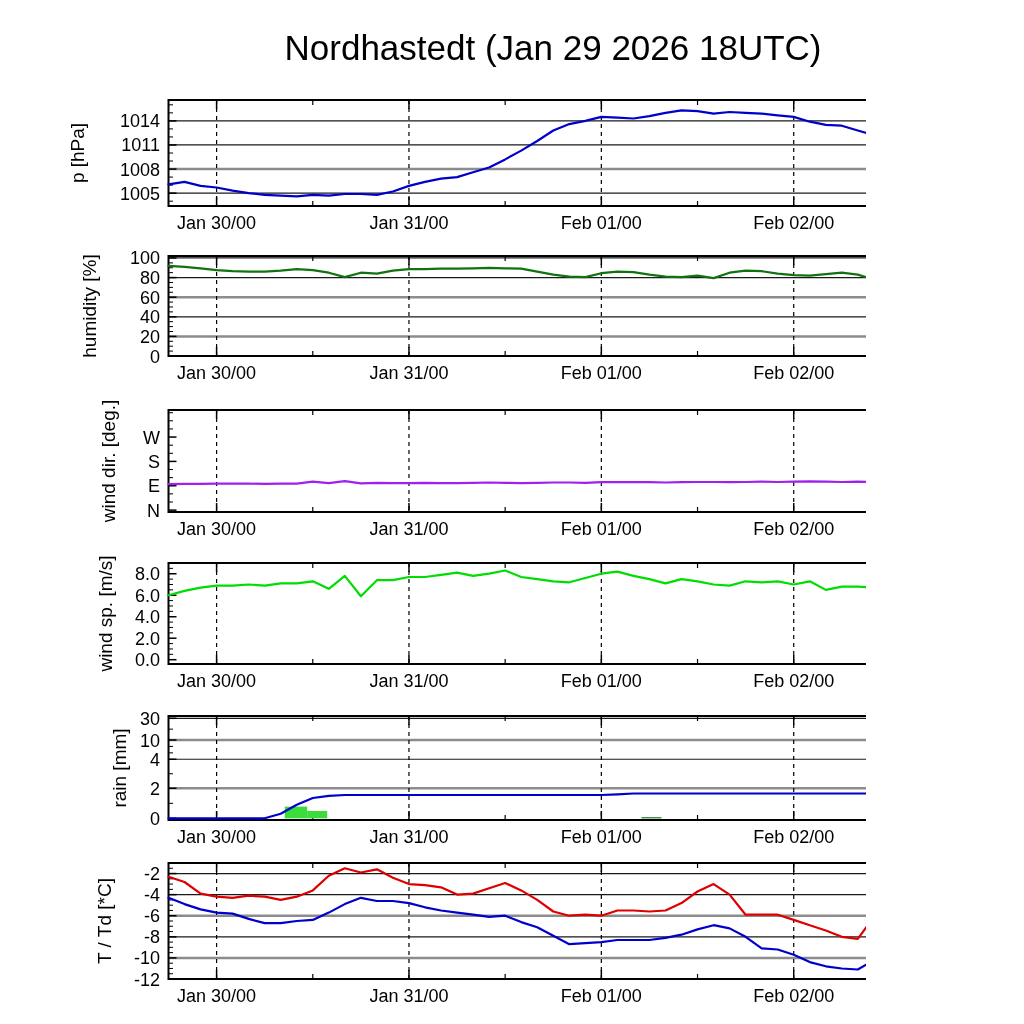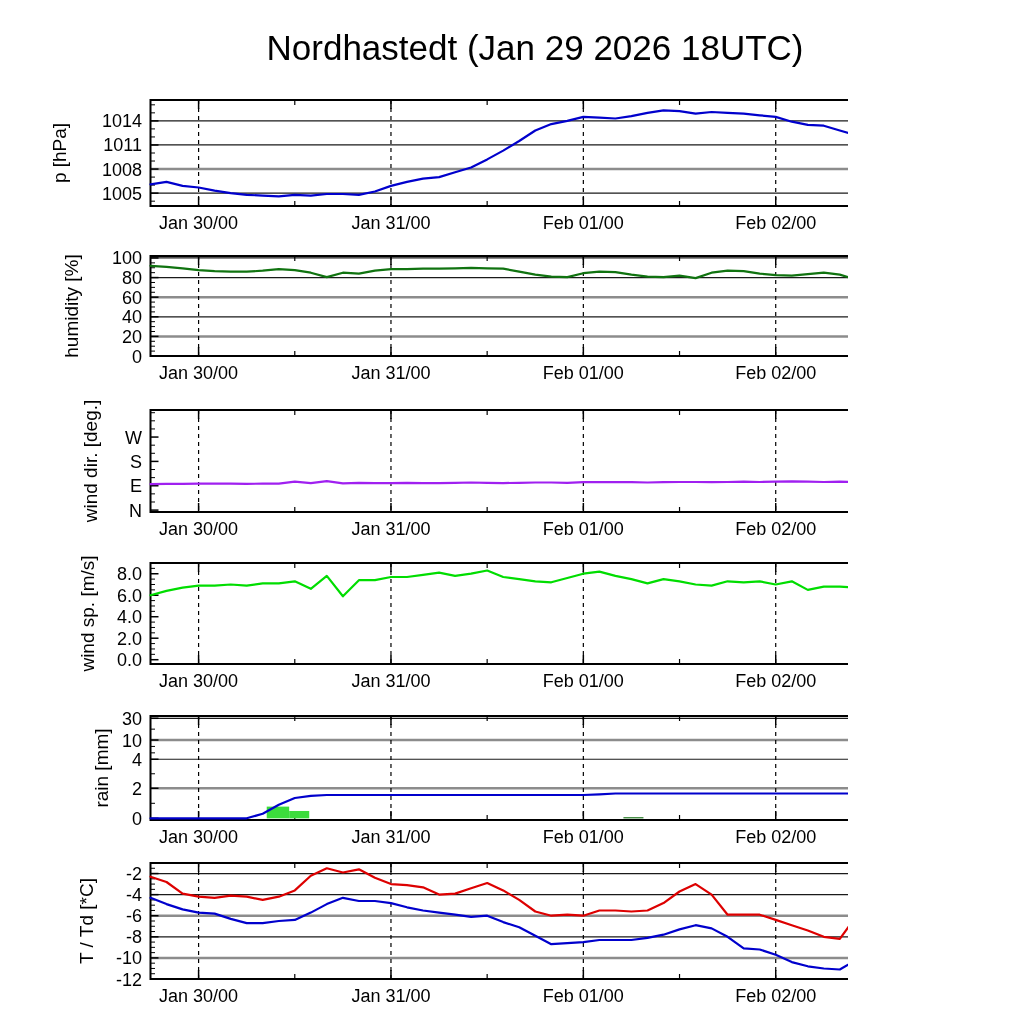--- a/index.html
+++ b/index.html
@@ -1,17 +1,17 @@
 <!DOCTYPE html>
 <html><head>
 <meta charset="utf-8">
 <style>
   html,body{margin:0;padding:0;background:#fff;}
   .page{position:relative;width:848px;height:1024px;background:#ffffff;overflow:hidden;
-        font-family:"Liberation Sans", sans-serif;color:#000;}
+        font-family:"Liberation Sans", sans-serif;color:#000;margin-left:18px;}
   .chart-title{position:absolute;top:28px;left:150px;width:770px;text-align:center;
                font-size:35px;letter-spacing:0px;white-space:nowrap;}
   svg{position:absolute;top:0;left:0;}
   svg text{font-family:"Liberation Sans", sans-serif;fill:#000;}
   .xtick-label,.ytick-label{font-size:18px;}
   .axis-unit-label{font-size:19px;}
 </style>
 </head>
 <body>
 

